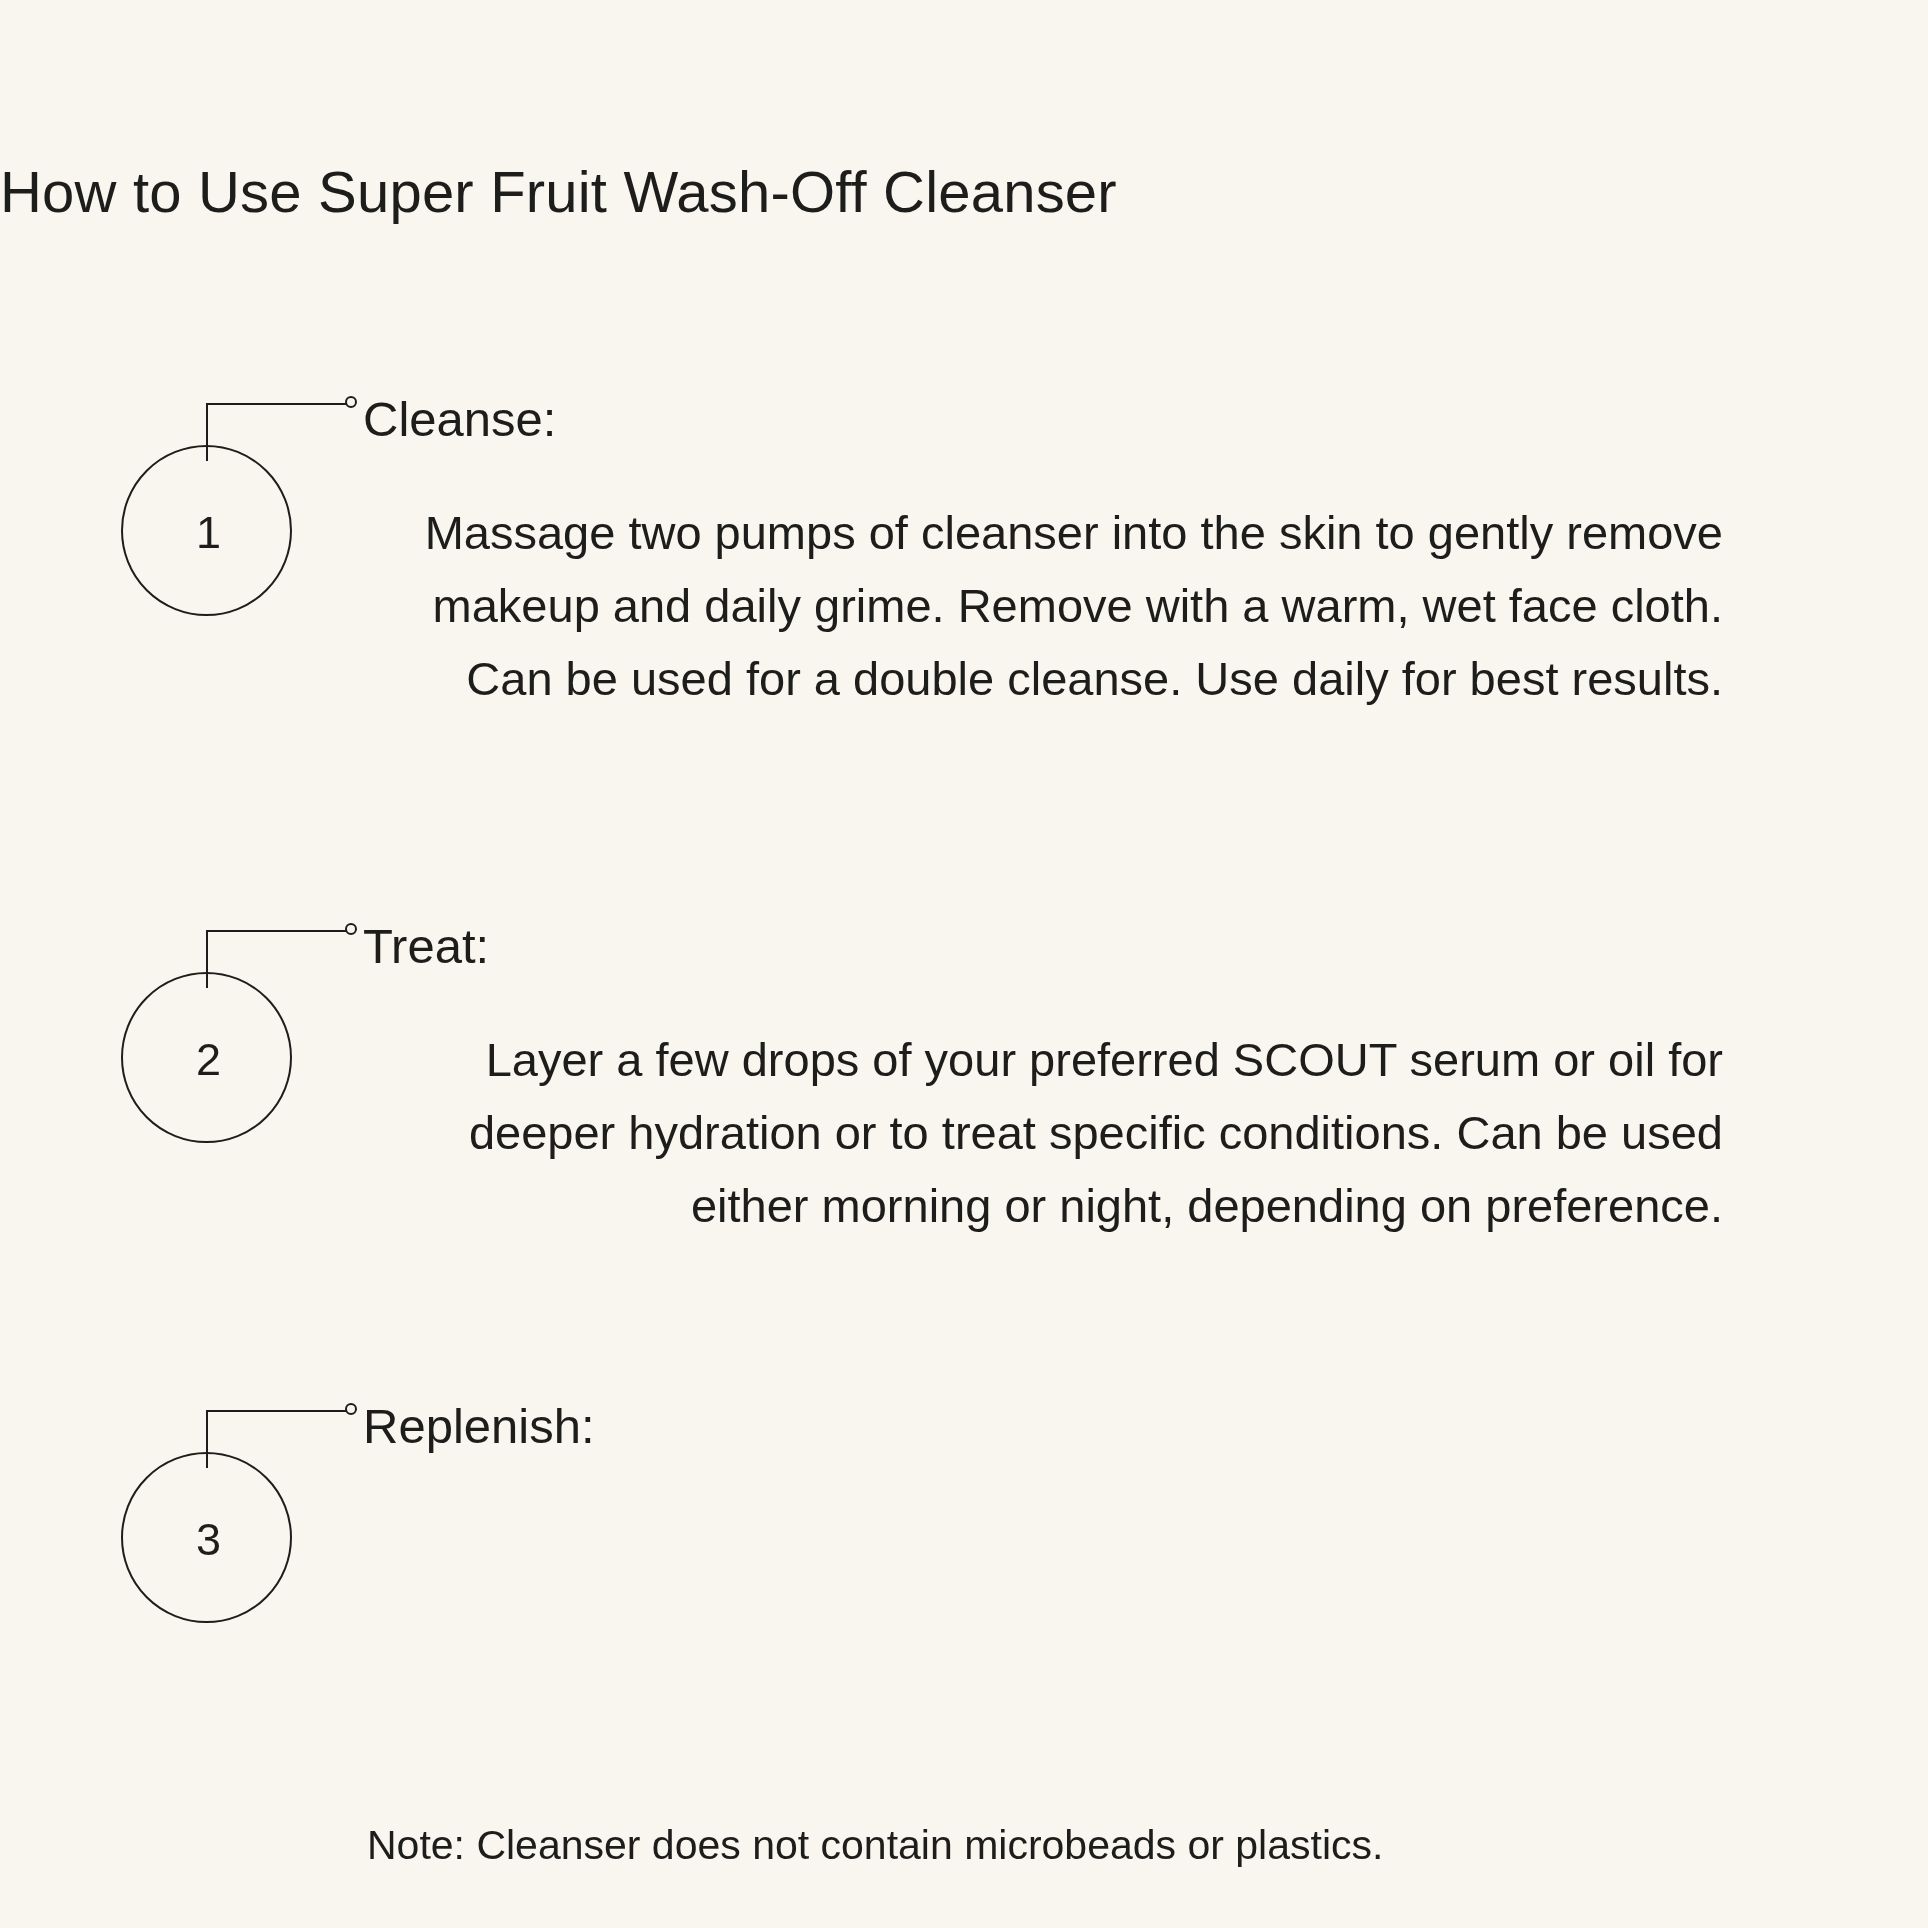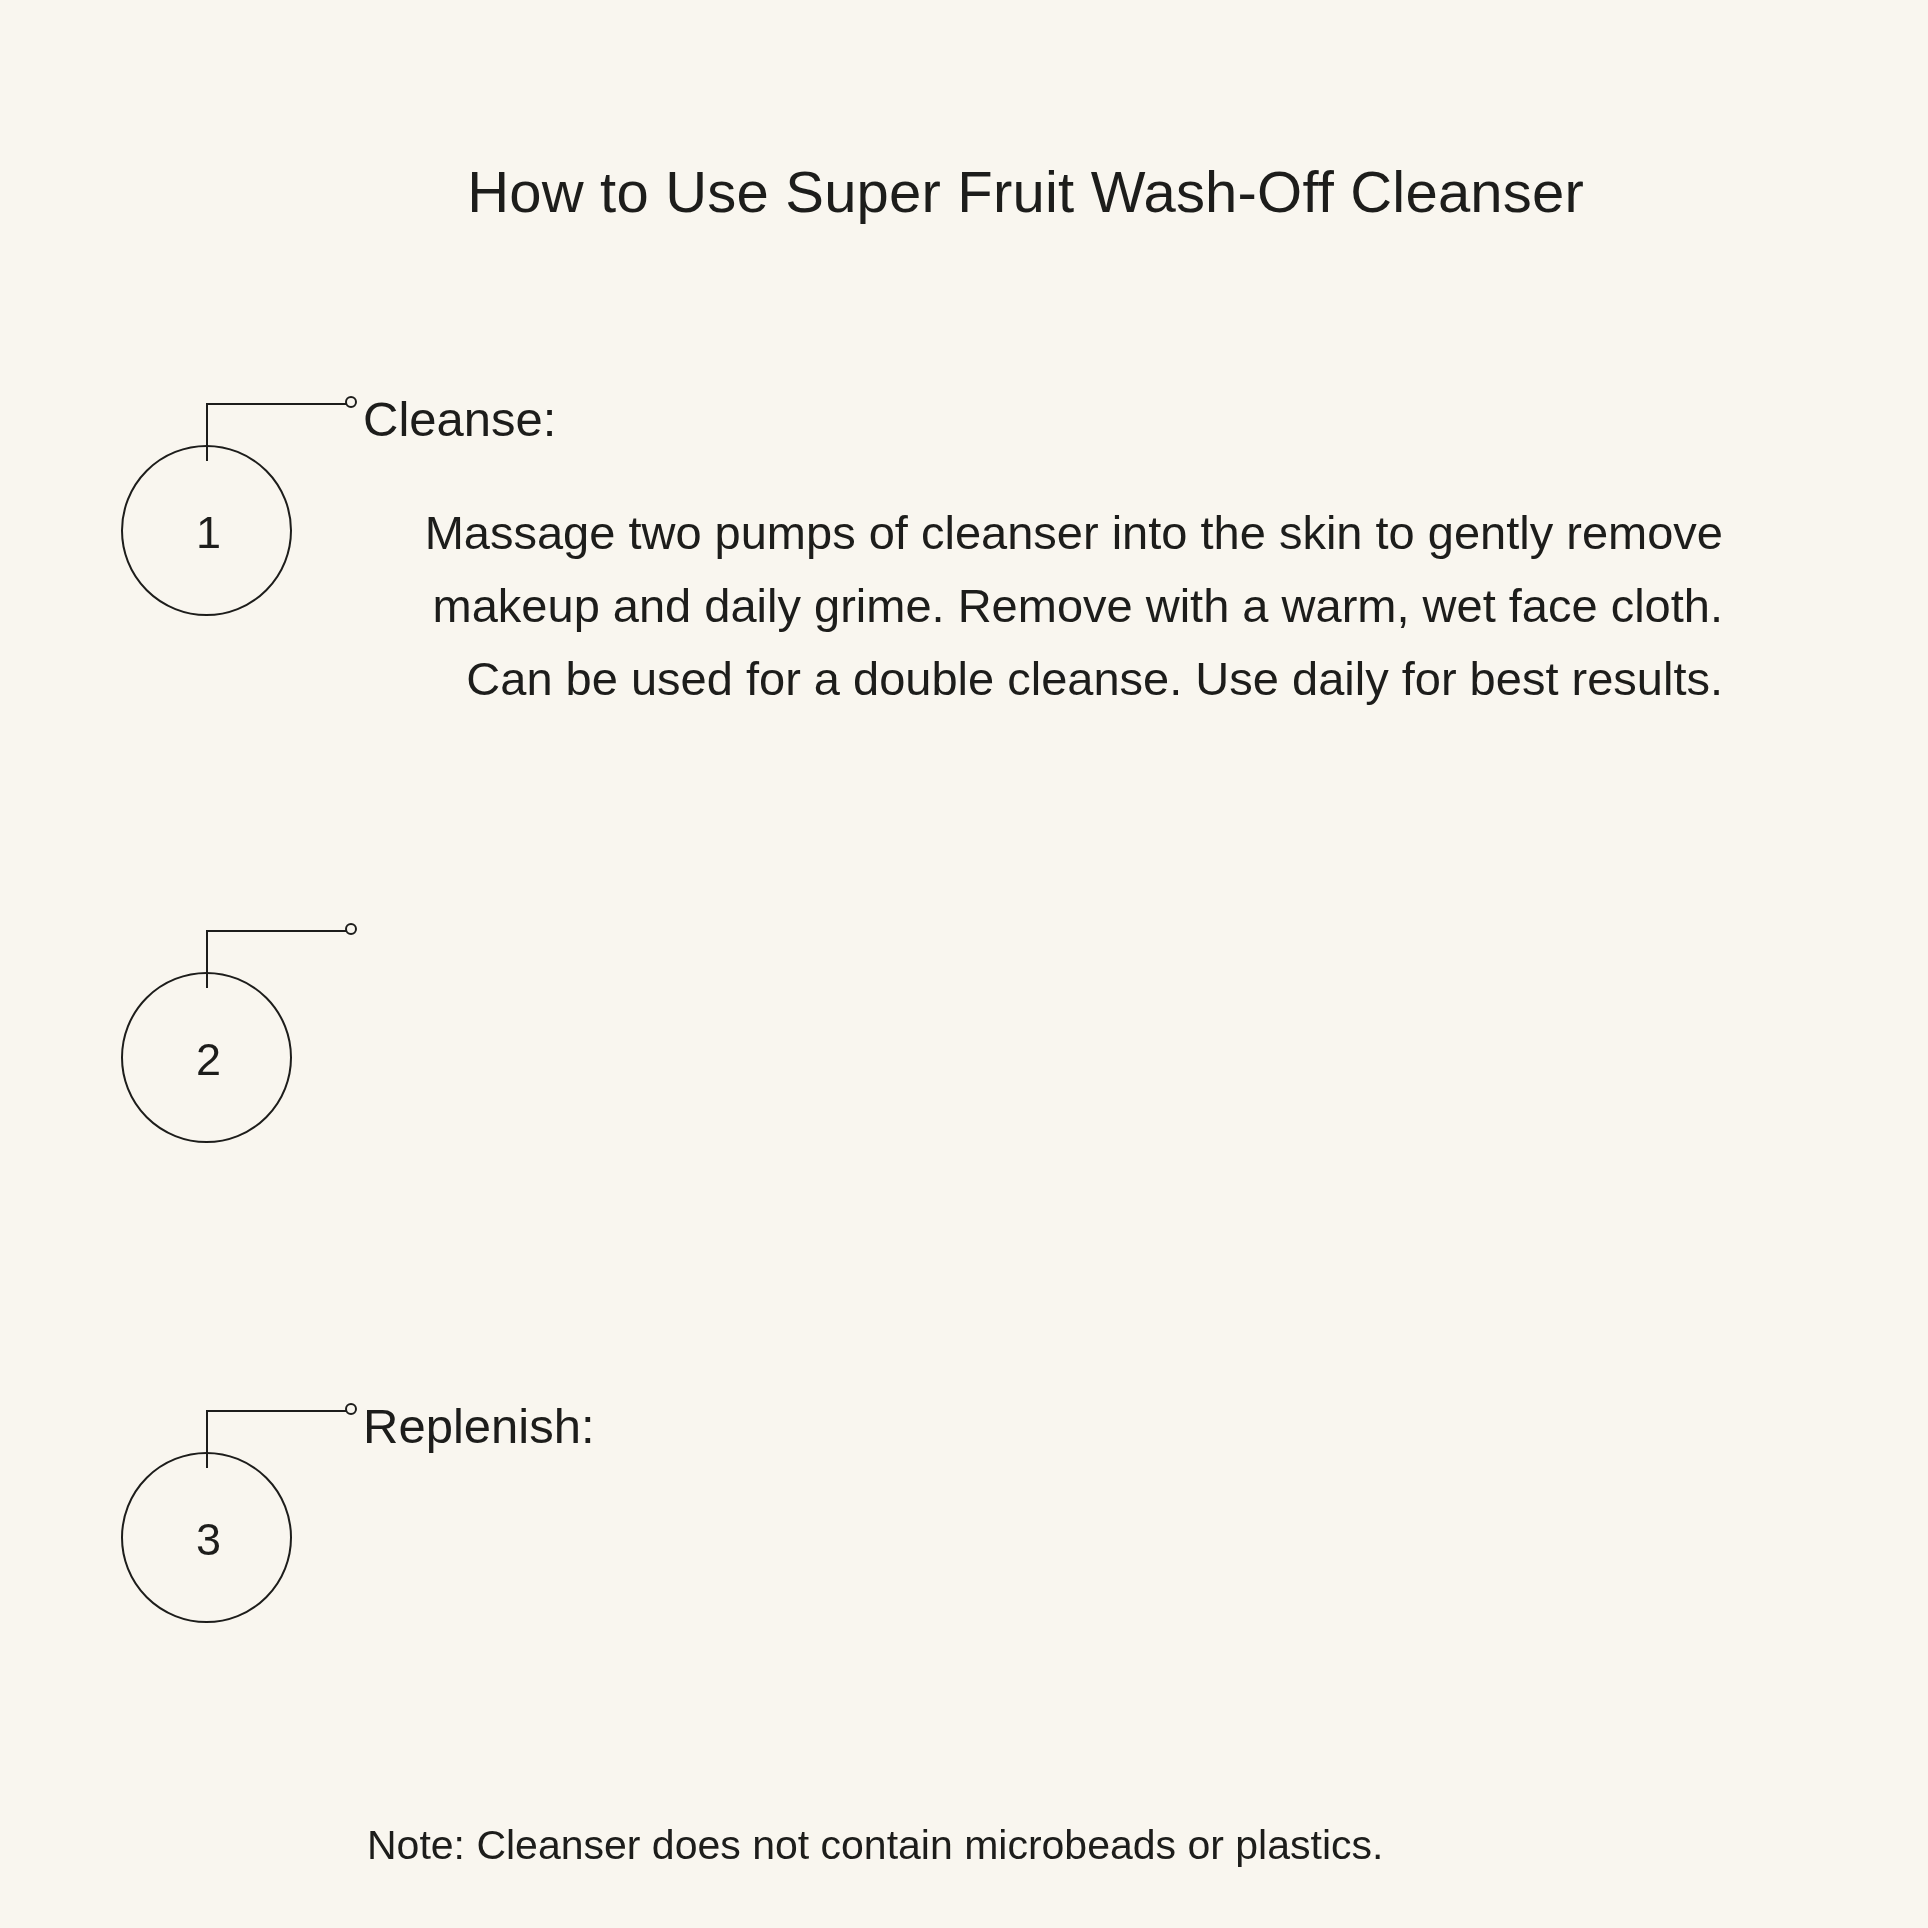--- a/index.html
+++ b/index.html
@@ -18,21 +18,21 @@
     position: relative;
     width: 1928px;
     height: 1928px;
     box-sizing: border-box;
   }
   .title {
     position: absolute;
     top: 158px;
     left: 0;
     width: 1584px;
-    text-align: right;
+    text-align: left;
     font-size: 58px;
     font-weight: 400;
     letter-spacing: 0.2px;
     color: #1d1d1b;
     white-space: nowrap;
   }
   .steps {
     position: absolute;
     top: 377px;
     left: 0;
@@ -163,20 +163,24 @@
       <div class="step-marker">
         <div class="leader">
           <div class="v"></div>
           <div class="h"></div>
           <div class="dot"></div>
         </div>
         <div class="circle">
           <div class="circle-num">2</div>
         </div>
       </div>
+      <div class="step-body">
+        <div class="step-head">Treat:</div>
+        <p class="step-text">Layer a few drops of your preferred SCOUT serum or oil for deeper hydration or to treat specific conditions. Can be used either morning or night, depending on preference.</p>
+      </div>
     </div>
 
     <div class="step" style="height:471px;">
       <div class="step-marker">
         <div class="leader">
           <div class="v"></div>
           <div class="h"></div>
           <div class="dot"></div>
         </div>
         <div class="circle">

